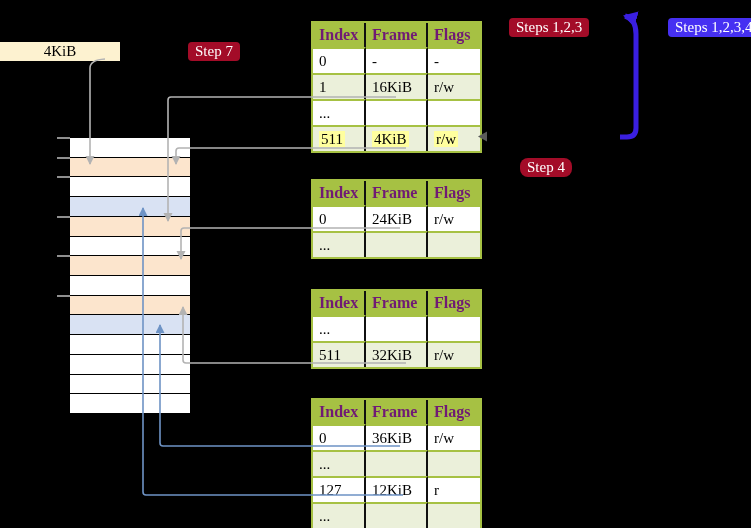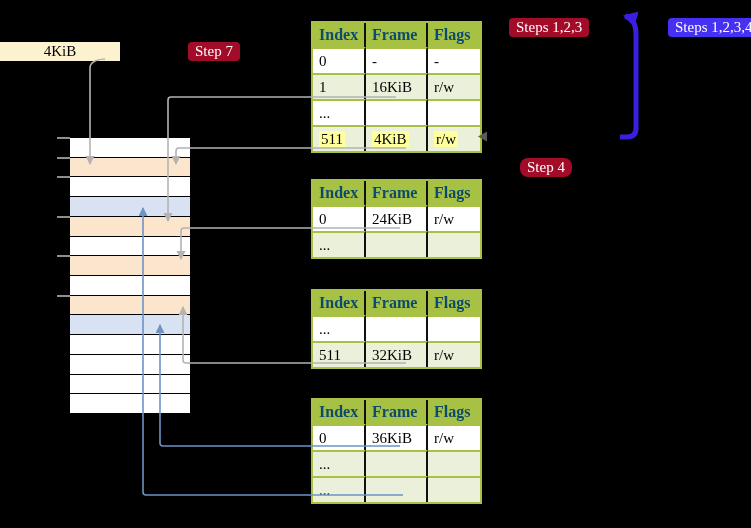--- a/index.html
+++ b/index.html
@@ -26,21 +26,21 @@
   .frame-label{position:absolute;left:0;top:42px;width:120px;height:19px;
     background:var(--label-cream);color:#000;font-size:15px;line-height:19px;text-align:center;}
   
   .badge{position:absolute;height:17px;line-height:17px;padding:1px 7px;
     border-radius:4px;color:#fff;font-size:15px;white-space:nowrap;}
   .badge.red{background:var(--badge-red);}
   .badge.blue{background:var(--badge-blue);}
   
   .ptable{position:absolute;border-spacing:0;border:2px solid var(--table-green);
     background:#fff;table-layout:fixed;width:167px;}
-  .ptable th{height:24px;background:var(--table-green);color:#0c4a6e;font-size:16px;
+  .ptable th{height:24px;background:var(--table-green);color:#701a75;font-size:16px;
     font-weight:bold;text-align:left;padding:0 0 0 6px;border-right:2px solid #101010;}
   .ptable td{height:24px;font-size:15px;color:#000;text-align:left;
     padding:0 0 0 6px;border-right:2px solid #101010;border-top:2px solid var(--table-green);}
   .ptable tr > *:last-child{border-right:none;}
   .ptable tr.shade td{background:var(--row-shade);}
   .hl{background:var(--highlight-yellow);padding:0 2px;}
   .overlay{position:absolute;left:0;top:0;pointer-events:none;}
 </style>
 </head>
 <body>
@@ -176,20 +176,25 @@
     </tr>
     <tr>
       <td>0</td>
       <td>36KiB</td>
       <td>r/w</td>
     </tr>
     <tr class="shade">
       <td>...</td>
       <td></td>
       <td></td>
+    </tr>
+    <tr>
+      <td>127</td>
+      <td>12KiB</td>
+      <td>r</td>
     </tr>
     <tr class="shade">
       <td>...</td>
       <td></td>
       <td></td>
     </tr>
   </tbody>
     </table>
 
   <svg class="overlay" width="751" height="528">

